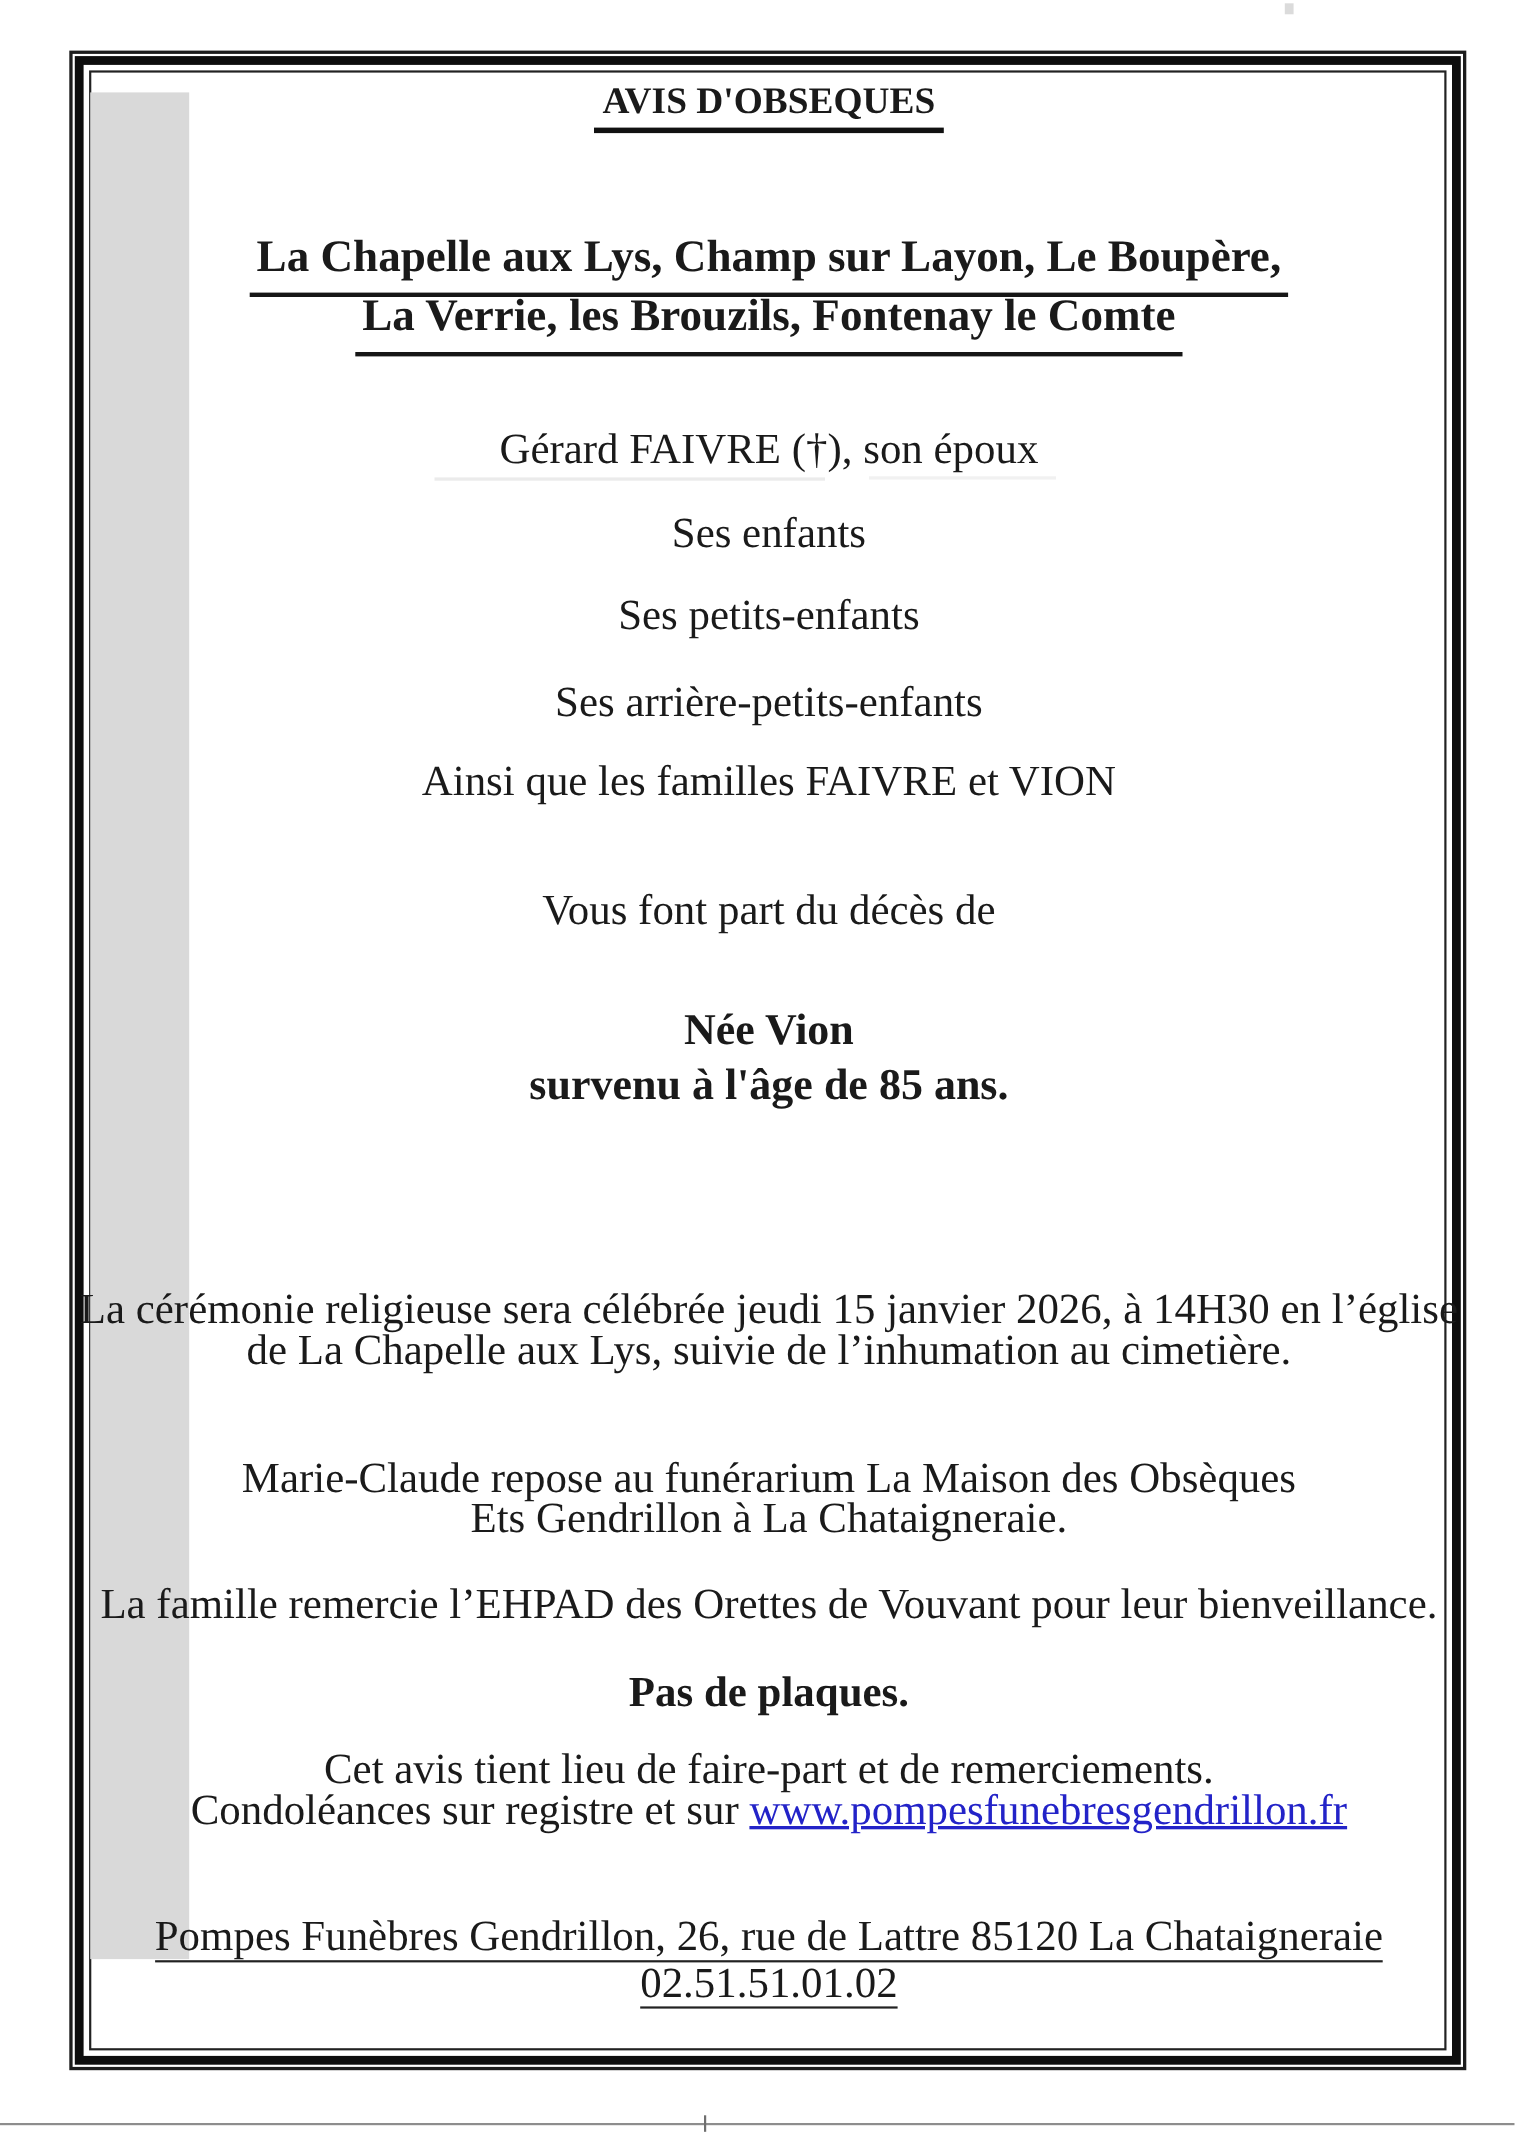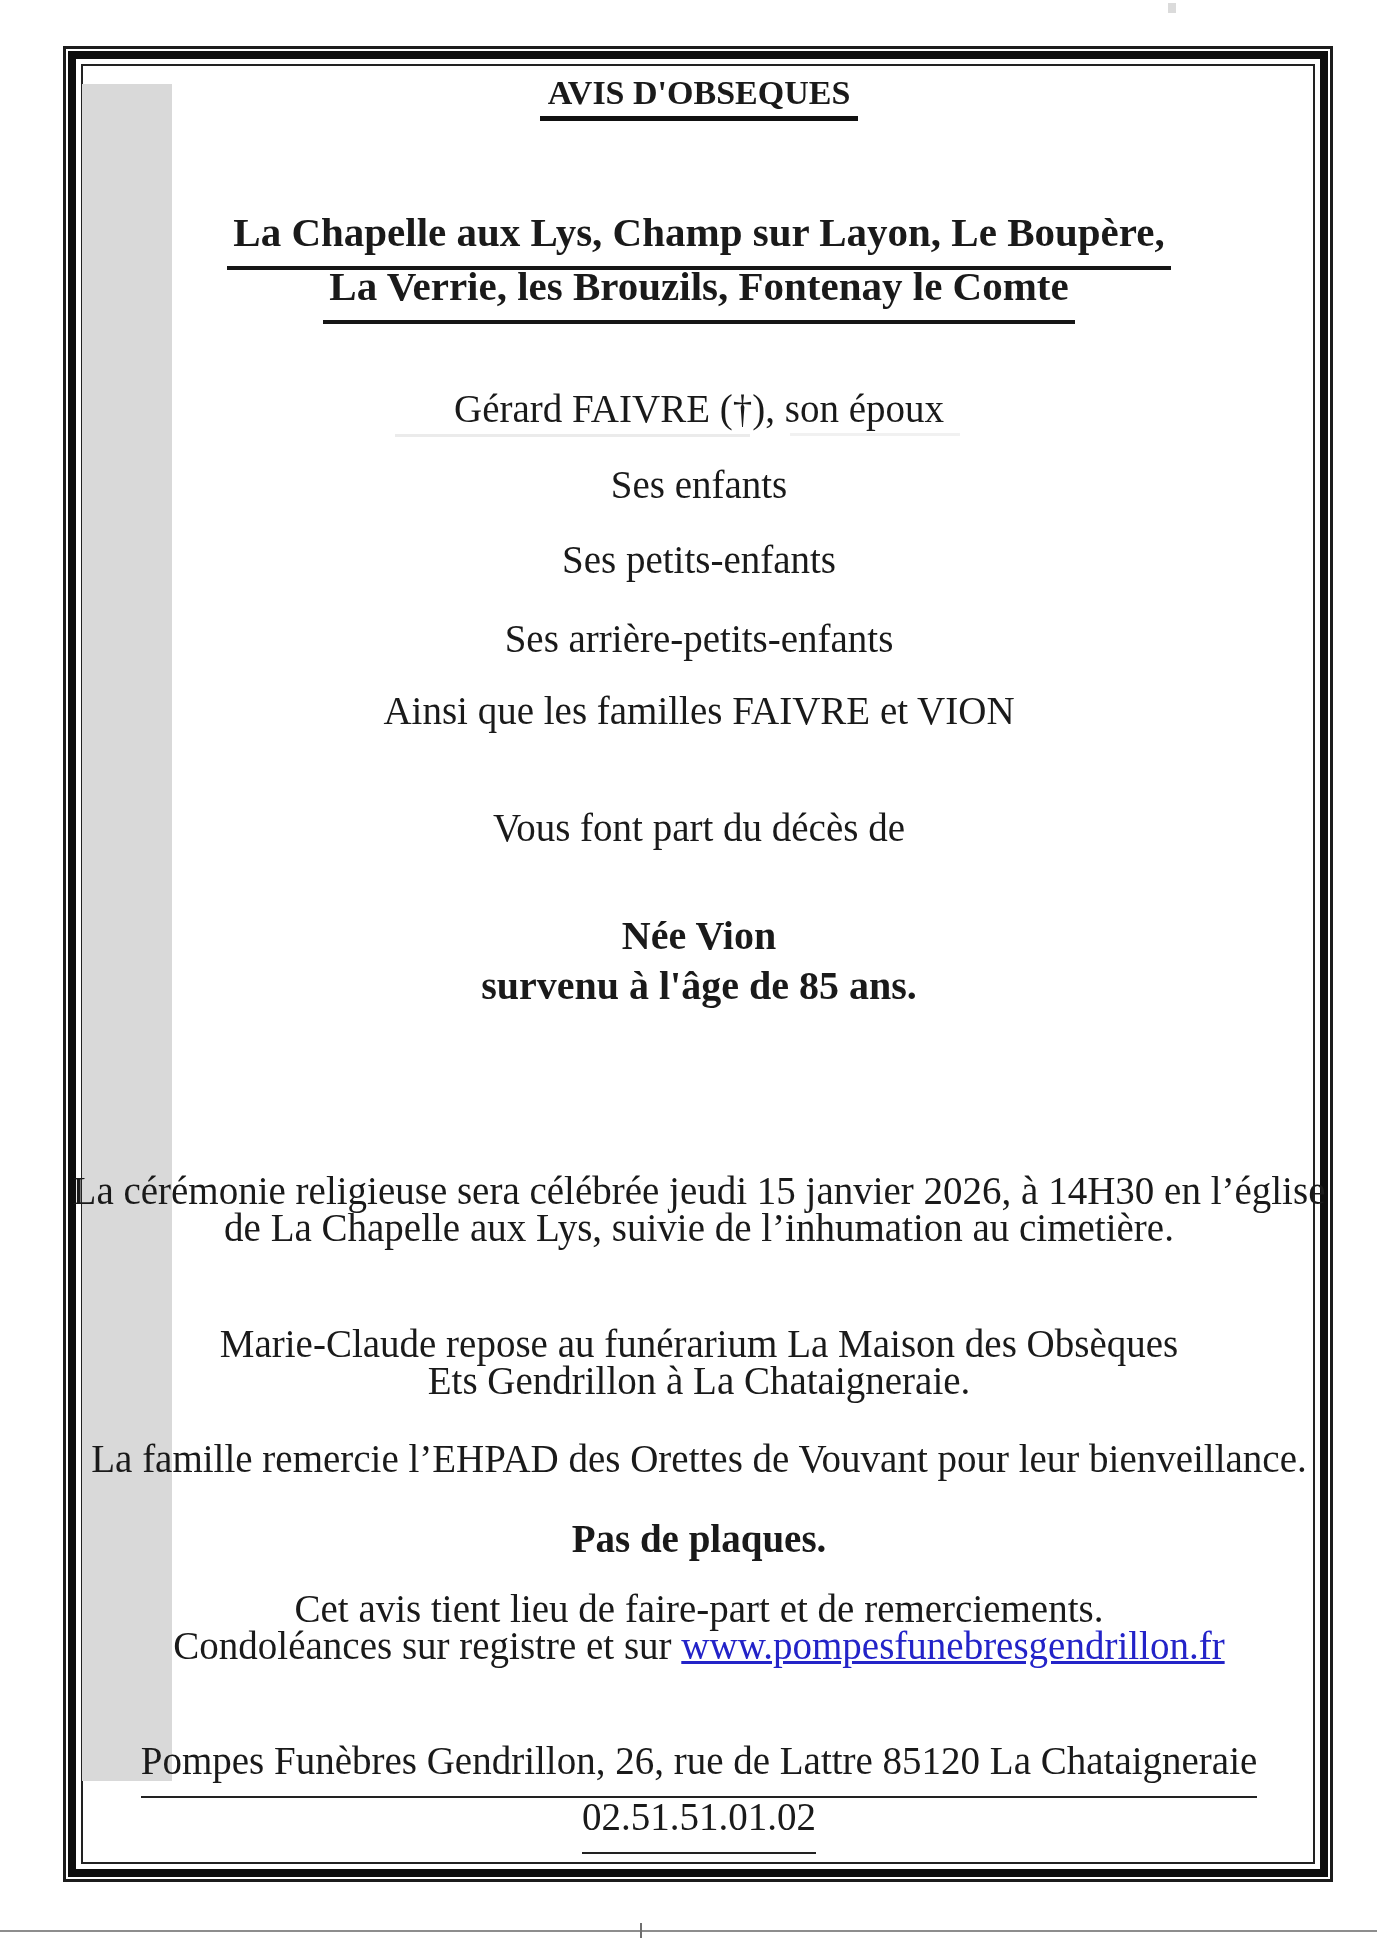--- a/index.html
+++ b/index.html
@@ -55,21 +55,21 @@
   .fam-4{top:688px;}
   .announce{top:805px;}
   .deceased{top:911px;font-size:40px;font-weight:bold;line-height:50px;white-space:normal;}
   .para{line-height:37px;white-space:normal;}
   .ceremony{top:1172px;}
   .repose{top:1325px;text-align:center;}
   .thanks{top:1436px;}
   .plaques{top:1516px;font-weight:bold;}
   .condolences{top:1590px;}
   .footer{top:1742px;line-height:38px;white-space:normal;}
-  .footer .u{display:inline-block;border-bottom:2px solid #222;padding-bottom:16px;}
+  .footer .u{display:inline-block;border-bottom:2px solid #222;padding-bottom:2px;}
   a.doc-link{color:#2323c8;text-decoration:underline;cursor:pointer;}
 </style>
 </head>
 <body>
 
 <div class="frame-outer">
   <div class="frame-mid">
     <div class="frame-inner"></div>
   </div>
 </div>

